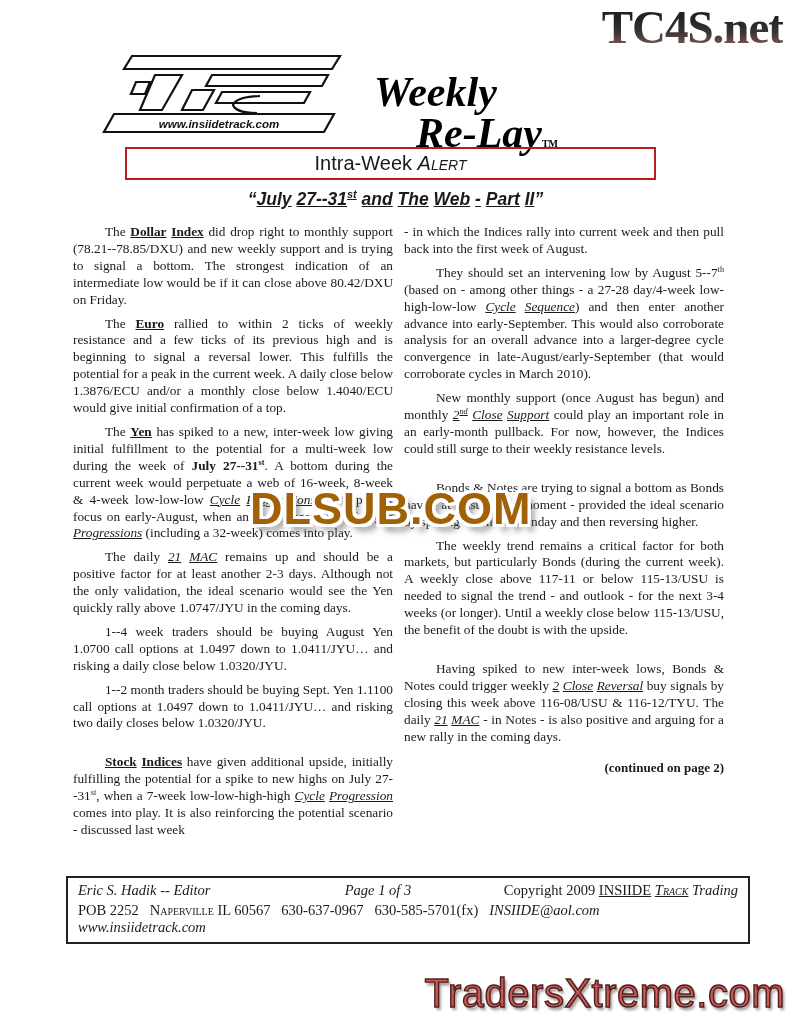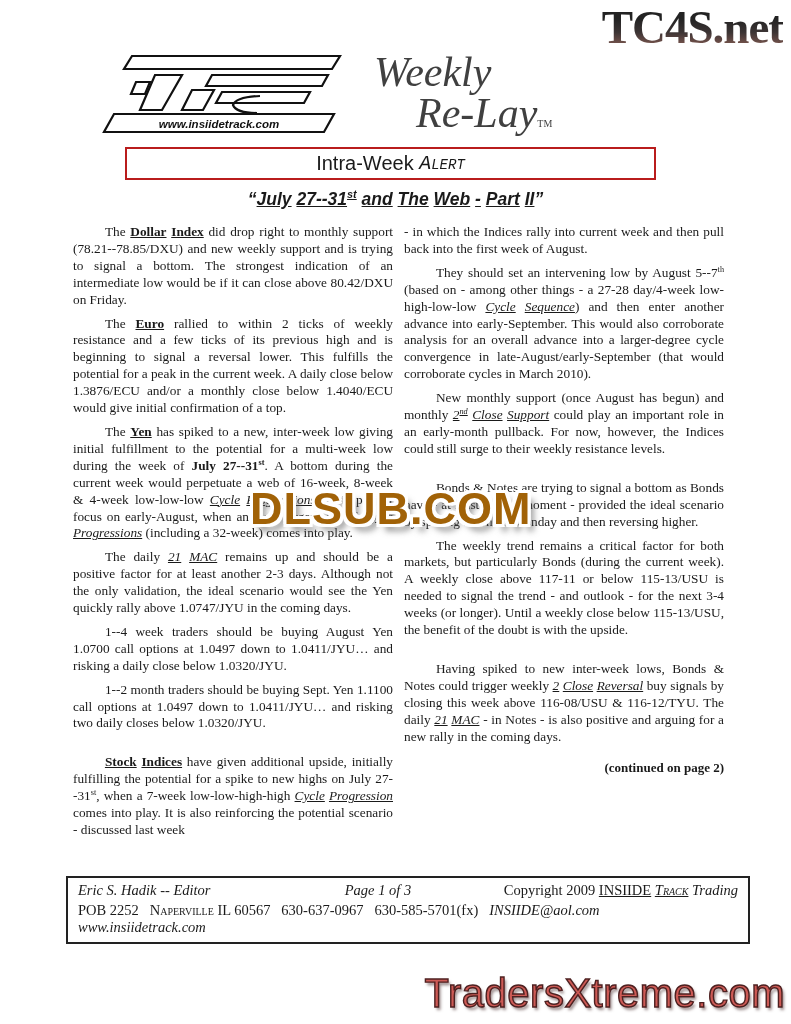--- a/index.html
+++ b/index.html
@@ -8,30 +8,30 @@
 
   
   .tc4s{position:absolute;top:0px;right:8px;font-family:Liberation Serif, serif;
         font-weight:bold;font-size:47px;letter-spacing:-1px;
         background:linear-gradient(#232323 35%,#3c3434 60%,#96655a 95%);
         -webkit-background-clip:text;background-clip:text;color:transparent;}
 
   
   .masthead{position:absolute;left:92px;top:52px;display:flex;align-items:flex-start;gap:14px;}
   .logo-svg{display:block;}
-  .wr-title{font-family:"Liberation Serif",serif;font-weight:normal;font-style:italic;
-            font-size:42px;line-height:0.98;color:#404040;margin-top:0;}
+  .wr-title{font-family:"Liberation Serif",serif;font-weight:bold;font-style:italic;
+            font-size:42px;line-height:0.98;color:#000000;margin-top:20px;}
   .wr-line2{margin-left:42px;position:relative;}
   .wr-tm{font-size:10px;font-style:normal;vertical-align:baseline;}
 
   
   .alert-box{position:absolute;left:125px;top:147px;width:527px;height:29px;
              border:2px solid #b91c1c;display:flex;align-items:center;justify-content:center;
              font-family:"Liberation Sans",sans-serif;font-size:20px;white-space:pre;}
-  .alert-box .sc-it{font-style:italic;font-variant:small-caps;font-family:Liberation Mono, monospace;}
+  .alert-box .sc-it{font-style:italic;font-variant:small-caps;}
 
   
   .headline{position:absolute;left:0;top:189px;width:100%;text-align:center;
             font-family:"Liberation Sans",sans-serif;font-weight:bold;font-style:italic;
             font-size:17.5px;white-space:pre;}
 
   
   .columns{position:absolute;left:73px;top:224px;width:651px;height:652px;
            display:flex;gap:11px;overflow:hidden;}
   .col{width:320px;font-size:13.3px;line-height:16.9px;text-align:justify;}

